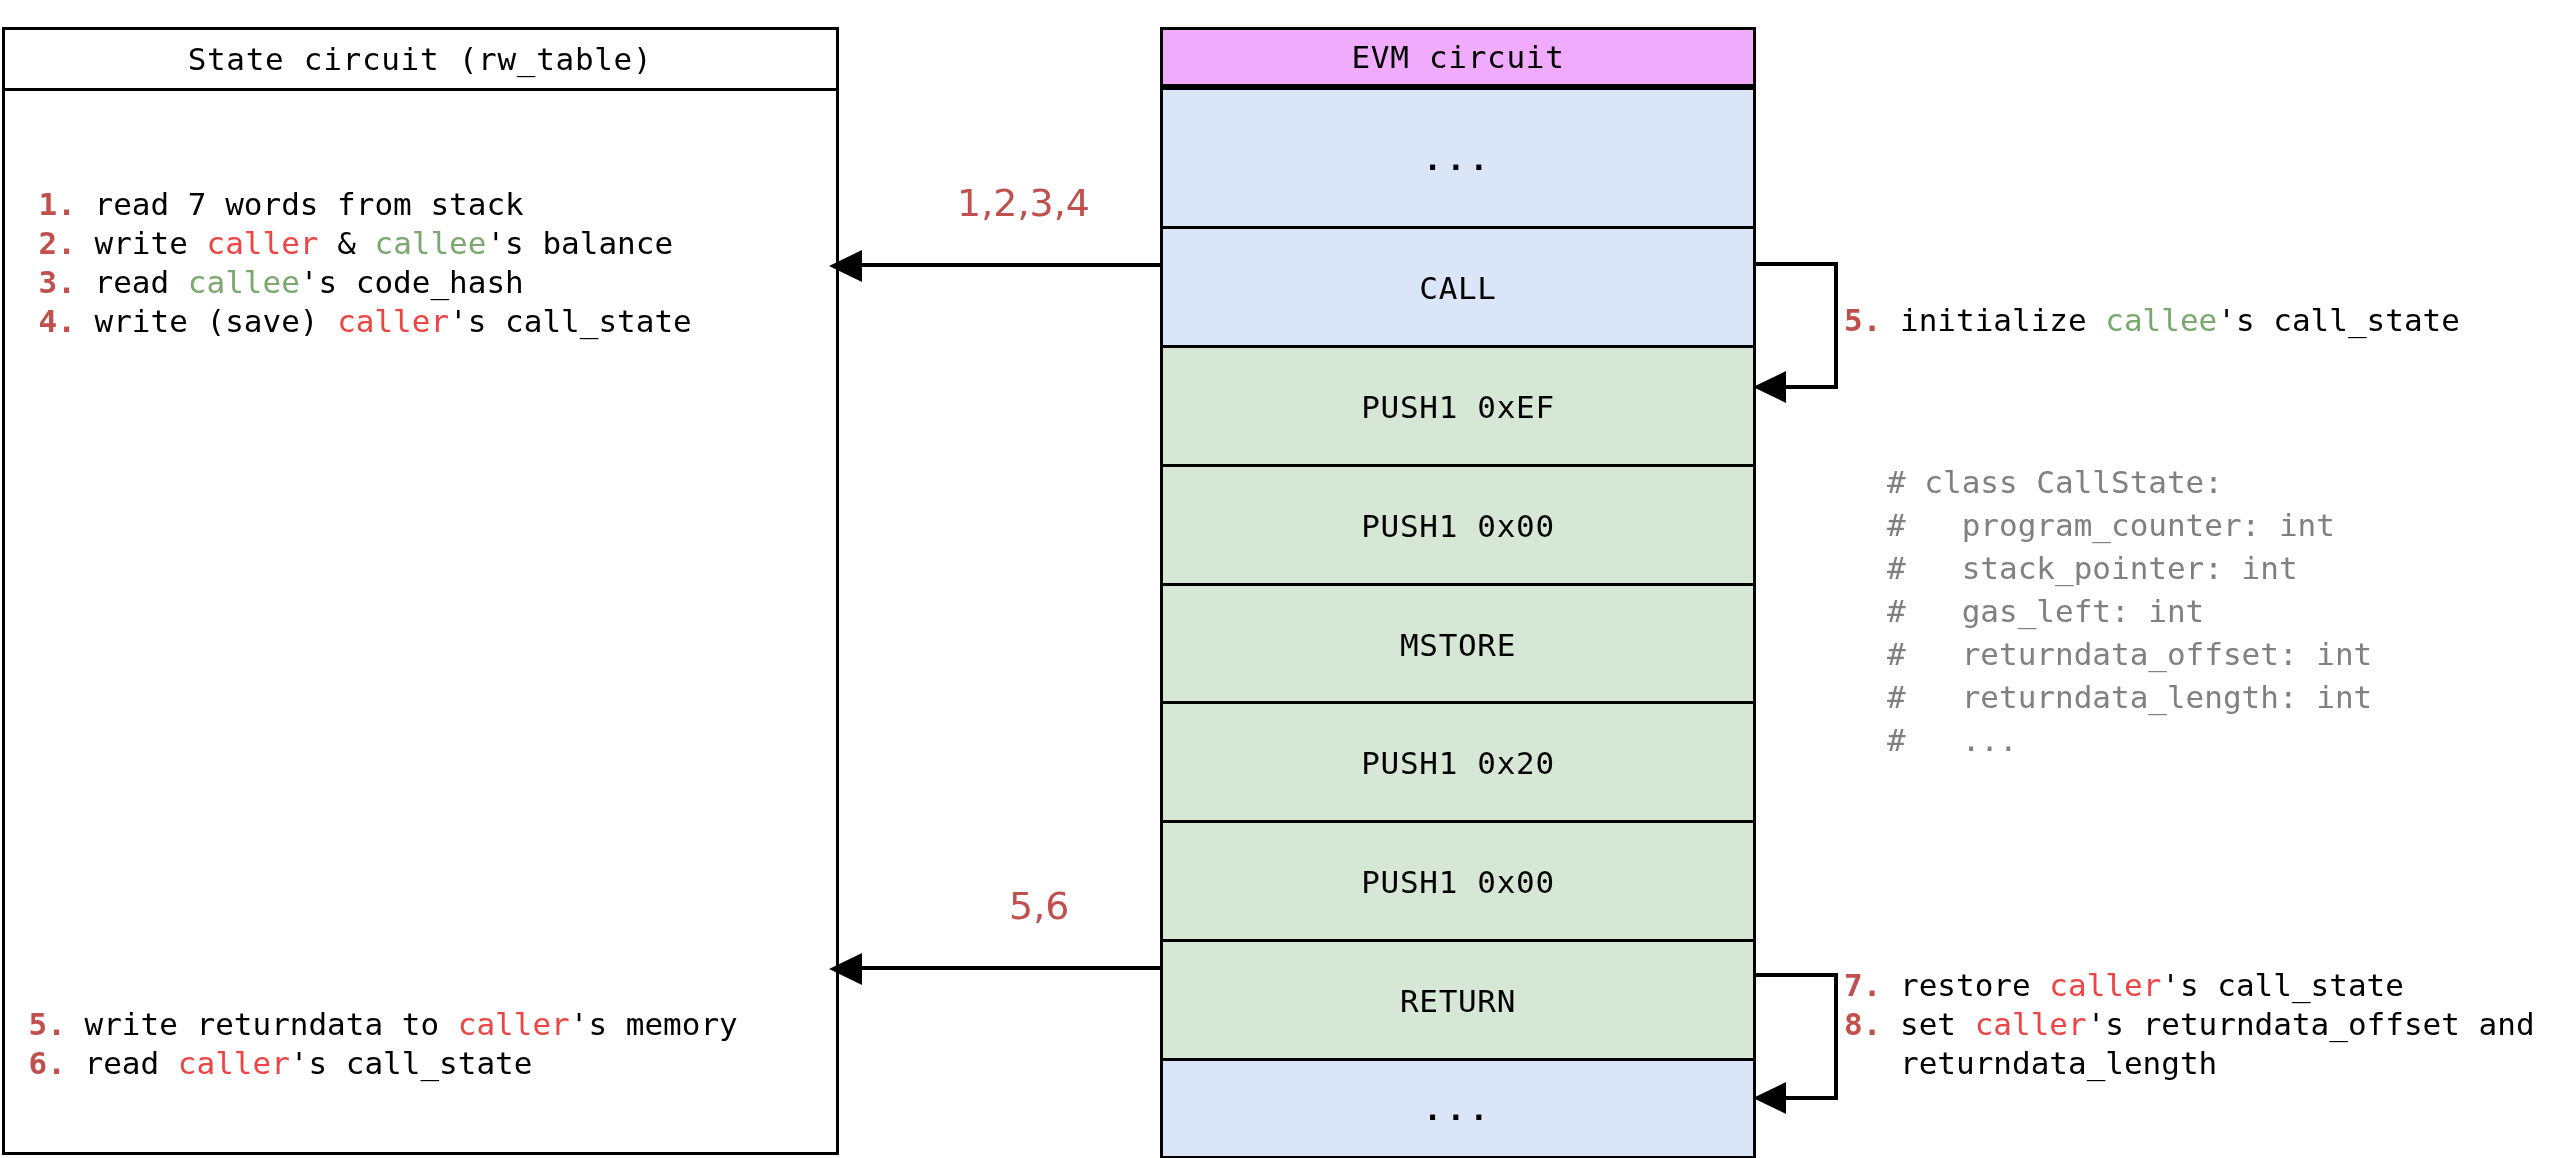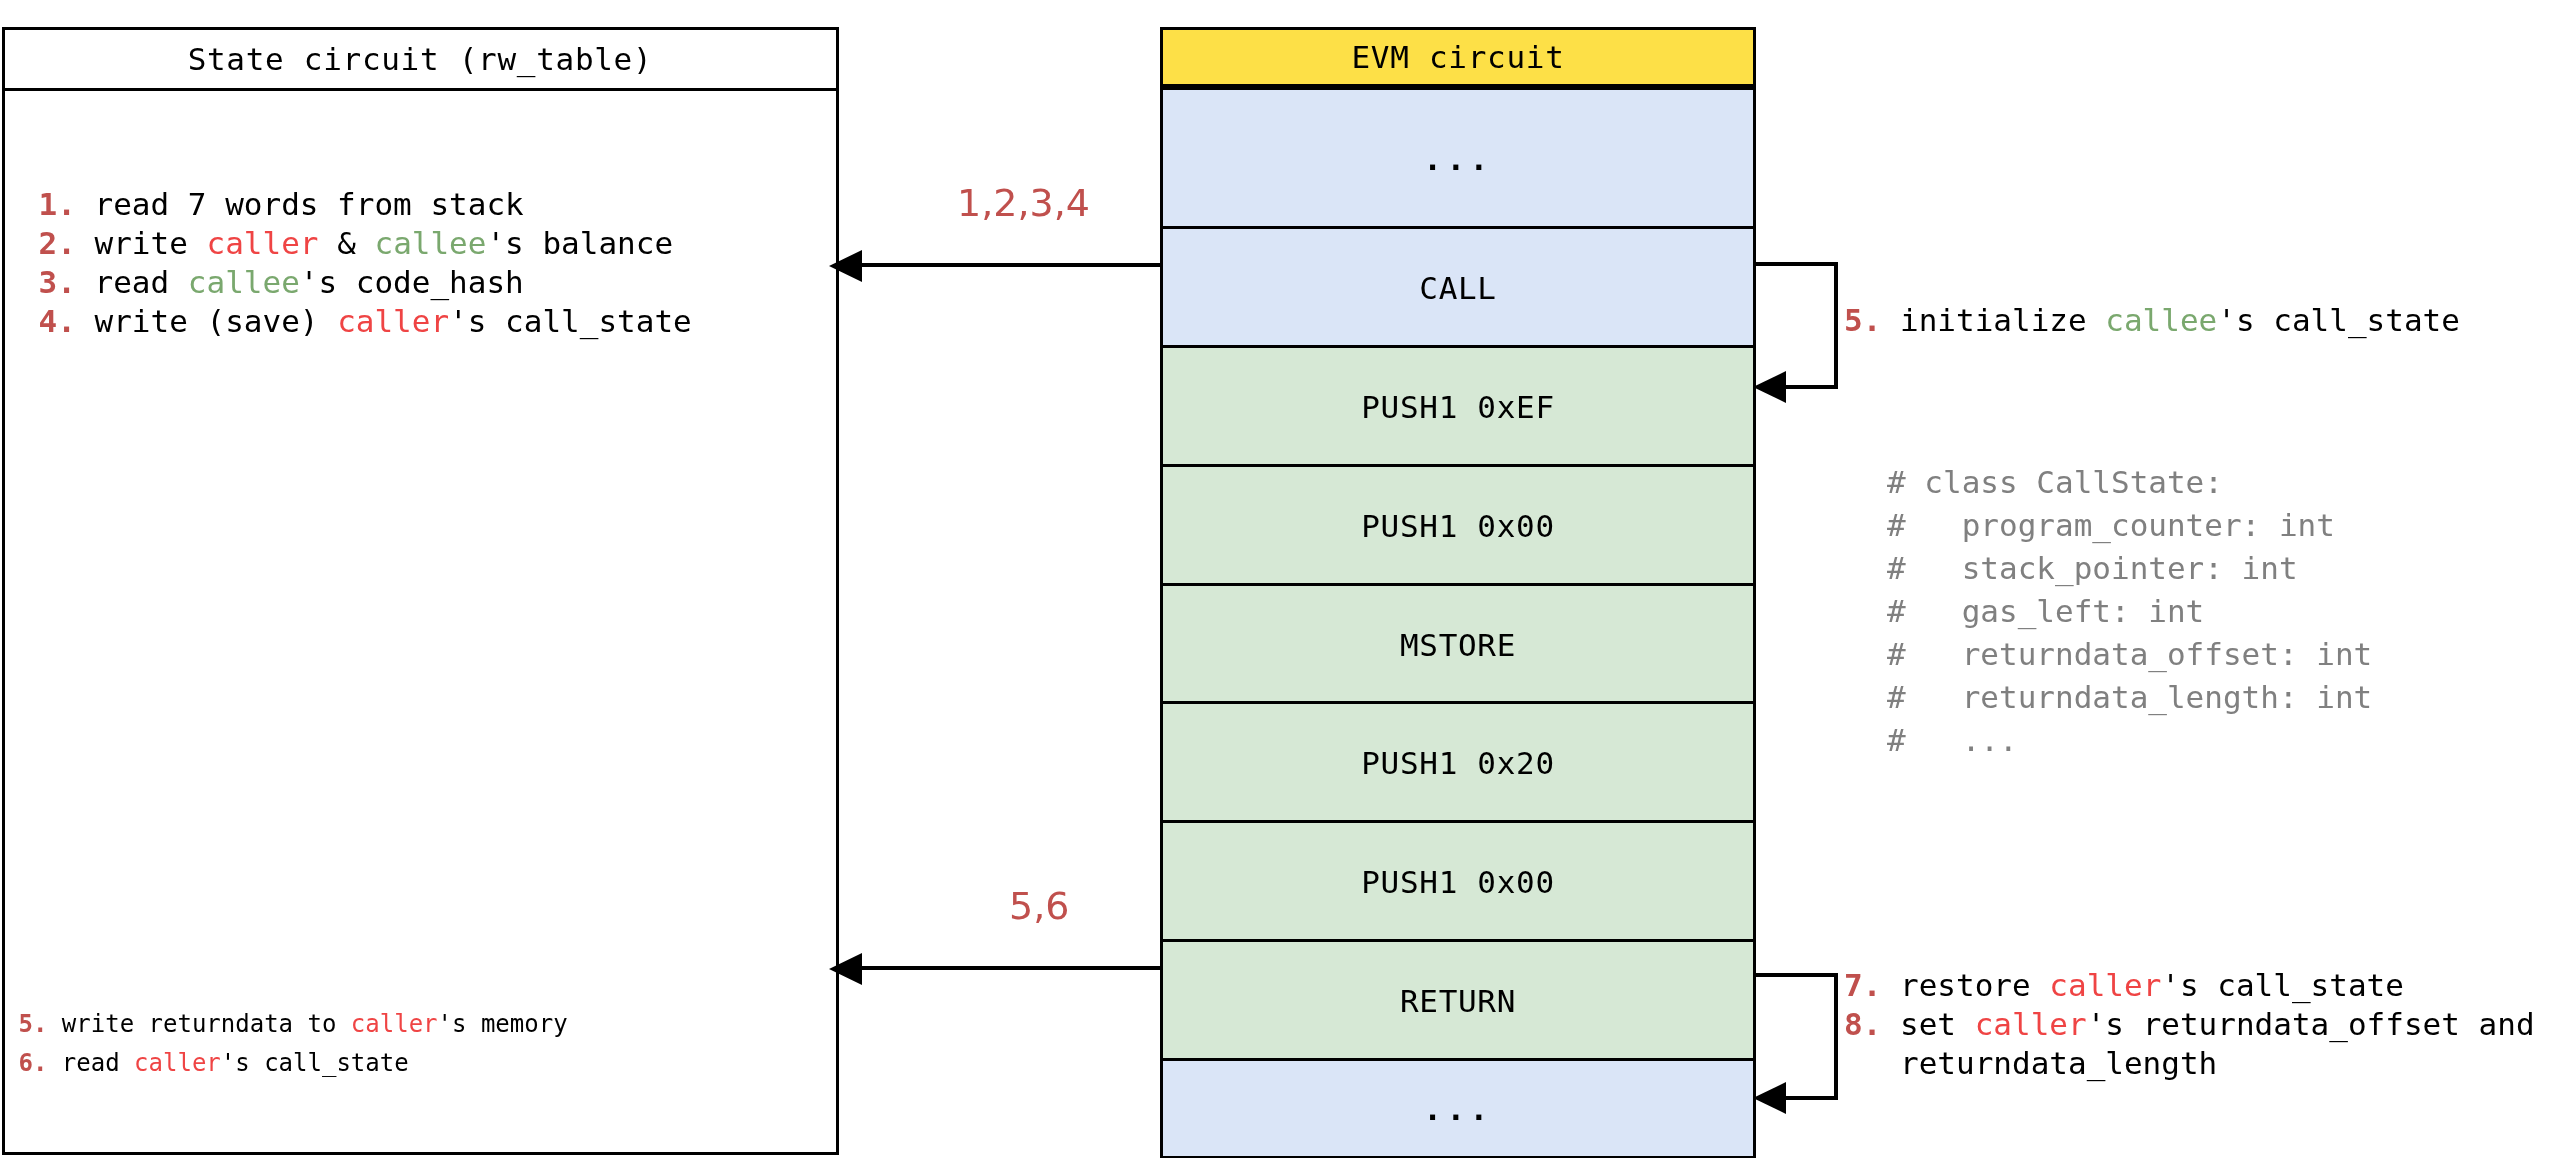--- a/index.html
+++ b/index.html
@@ -18,36 +18,36 @@
     position:absolute;left:0;top:0;width:100%;height:61px;
     border-bottom:3.7px solid #000;box-sizing:border-box;
     display:flex;align-items:center;justify-content:center;
     font-size:31px;letter-spacing:0.7px;
   }
   #state-list-top{
     position:absolute;left:34px;top:155px;width:854px;
     font-size:31px;line-height:39px;white-space:pre;
   }
   #state-list-bottom{
-    position:absolute;left:14px;top:975px;width:876px;
-    font-size:24px;line-height:39px;white-space:pre;
+    position:absolute;left:24px;top:975px;width:876px;
+    font-size:31px;line-height:39px;white-space:pre;
   }
   .num{color:#c0504d;font-weight:bold;}
   .caller{color:#ef4444;}
   .callee{color:#7aa86e;}
   .row{display:block;}
 
   
   #evm-panel{
     position:absolute;left:1160px;top:27px;width:596px;height:1128px;
     box-sizing:border-box;
   }
   #evm-header{
     position:absolute;left:0;top:0;width:596px;height:60px;
-    border:3.7px solid #000;box-sizing:border-box;background:#fde047;
+    border:3.7px solid #000;box-sizing:border-box;background:#f0abfc;
     display:flex;align-items:center;justify-content:center;
     font-size:31px;letter-spacing:0.7px;
   }
   .evm-cell{
     position:absolute;left:0;width:596px;
     border:3.7px solid #000;box-sizing:border-box;
     display:flex;align-items:center;justify-content:center;
     font-size:31px;letter-spacing:0.7px;
   }
   .cell-blue{background:#dae5f7;}

